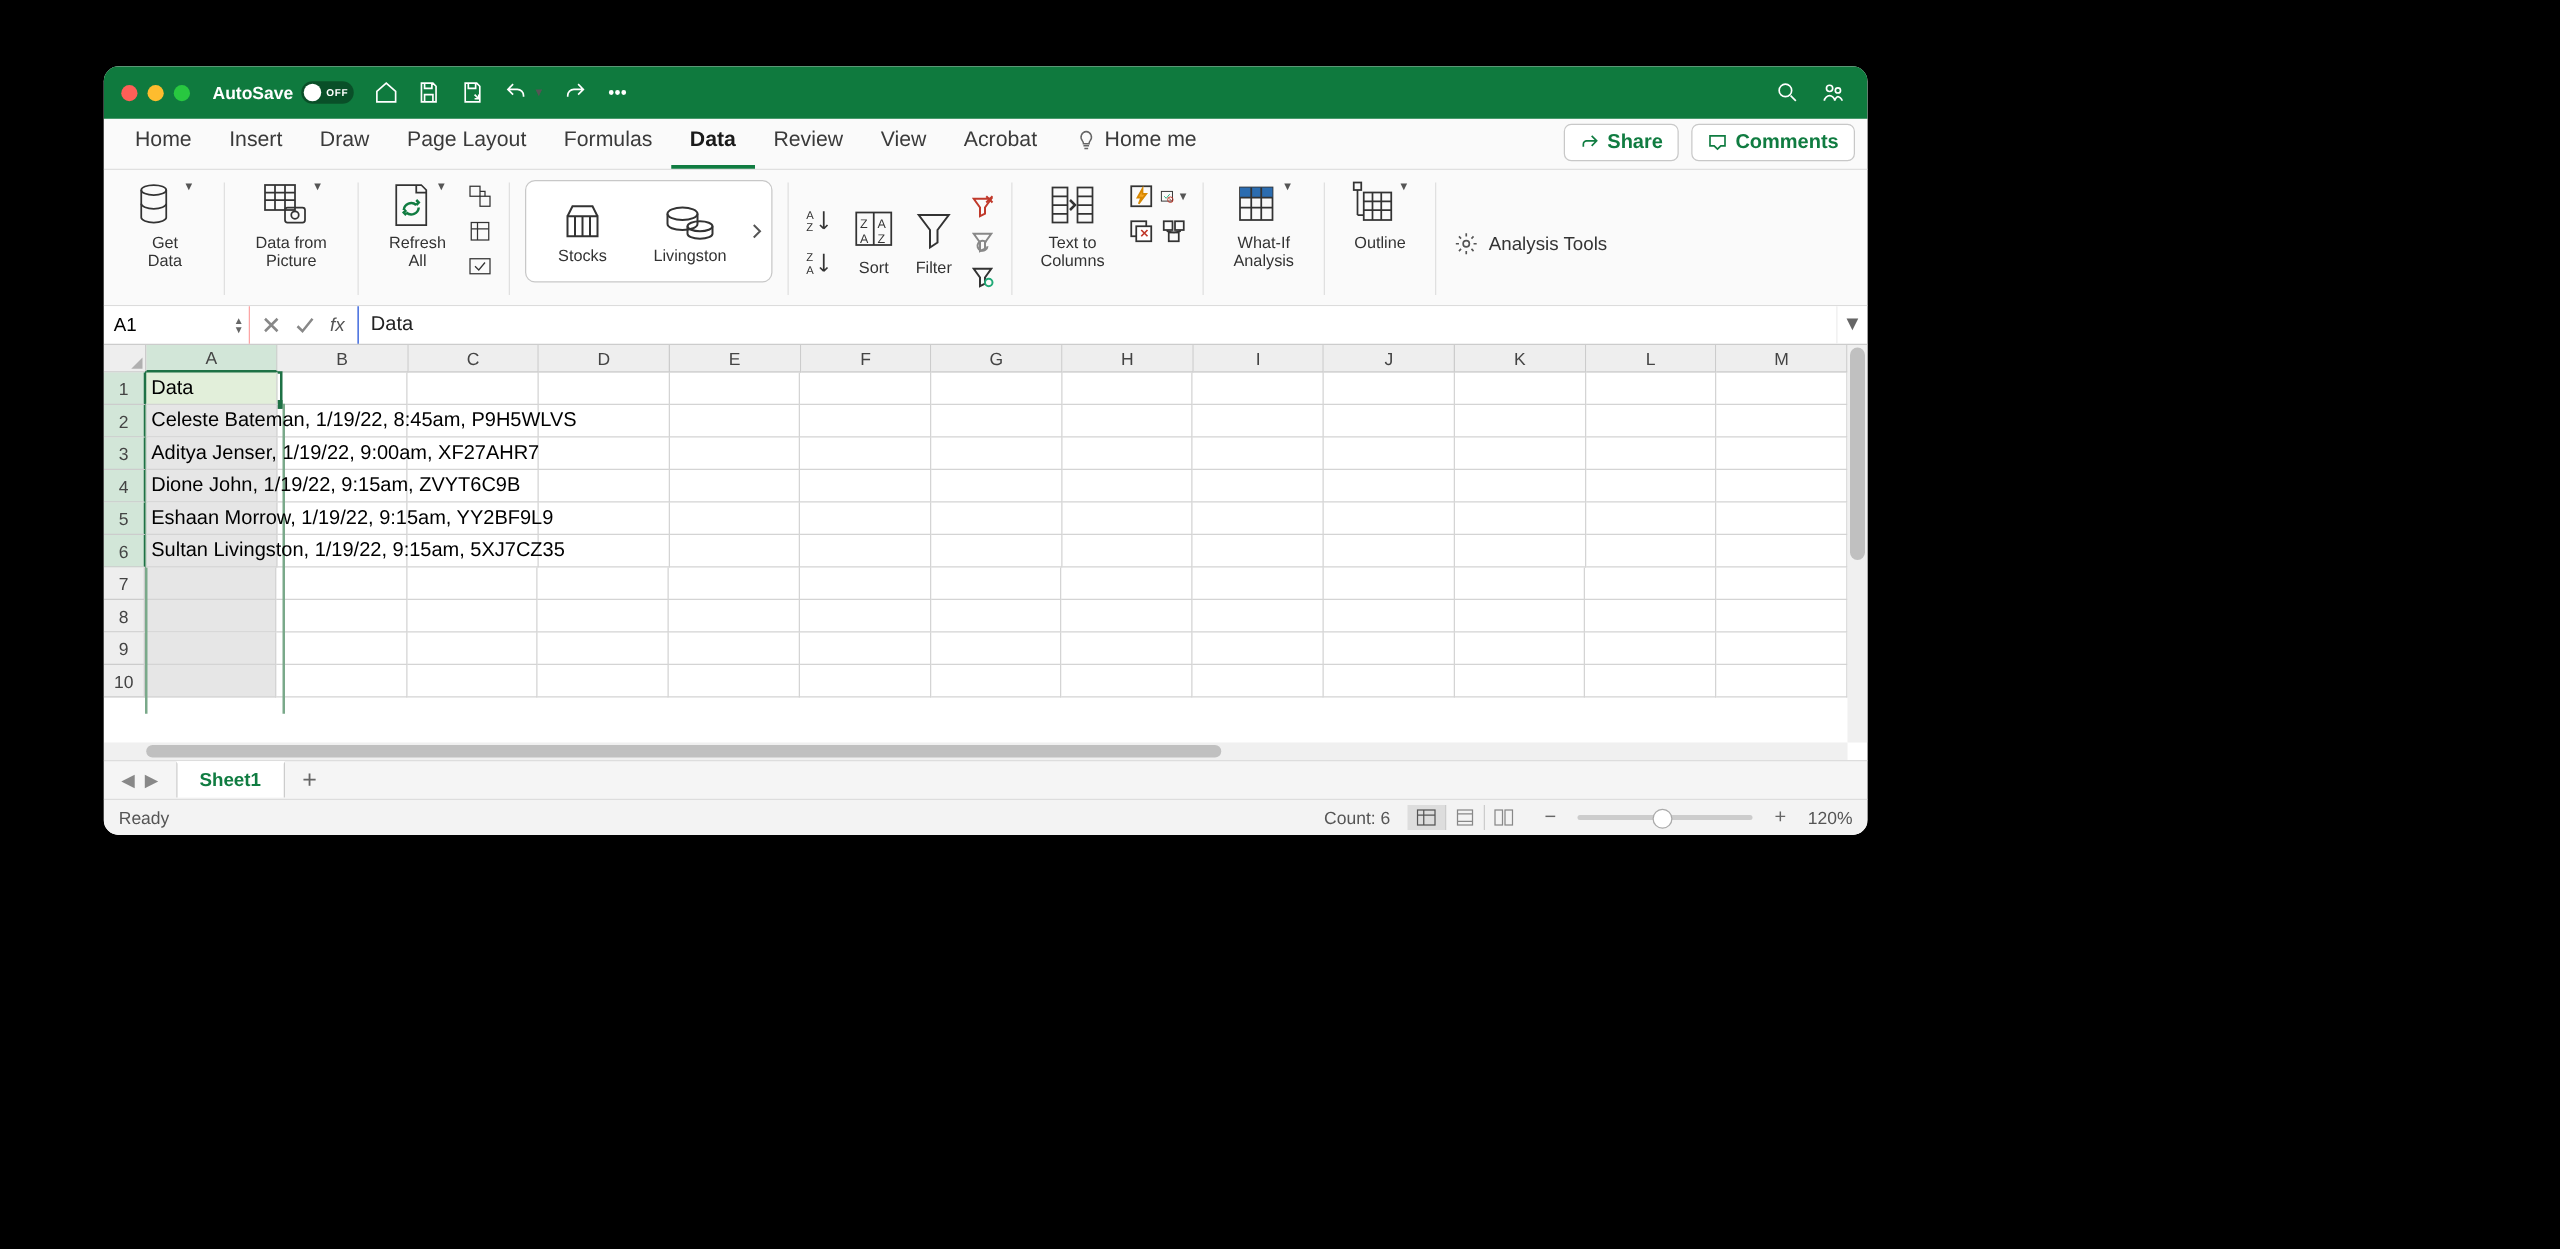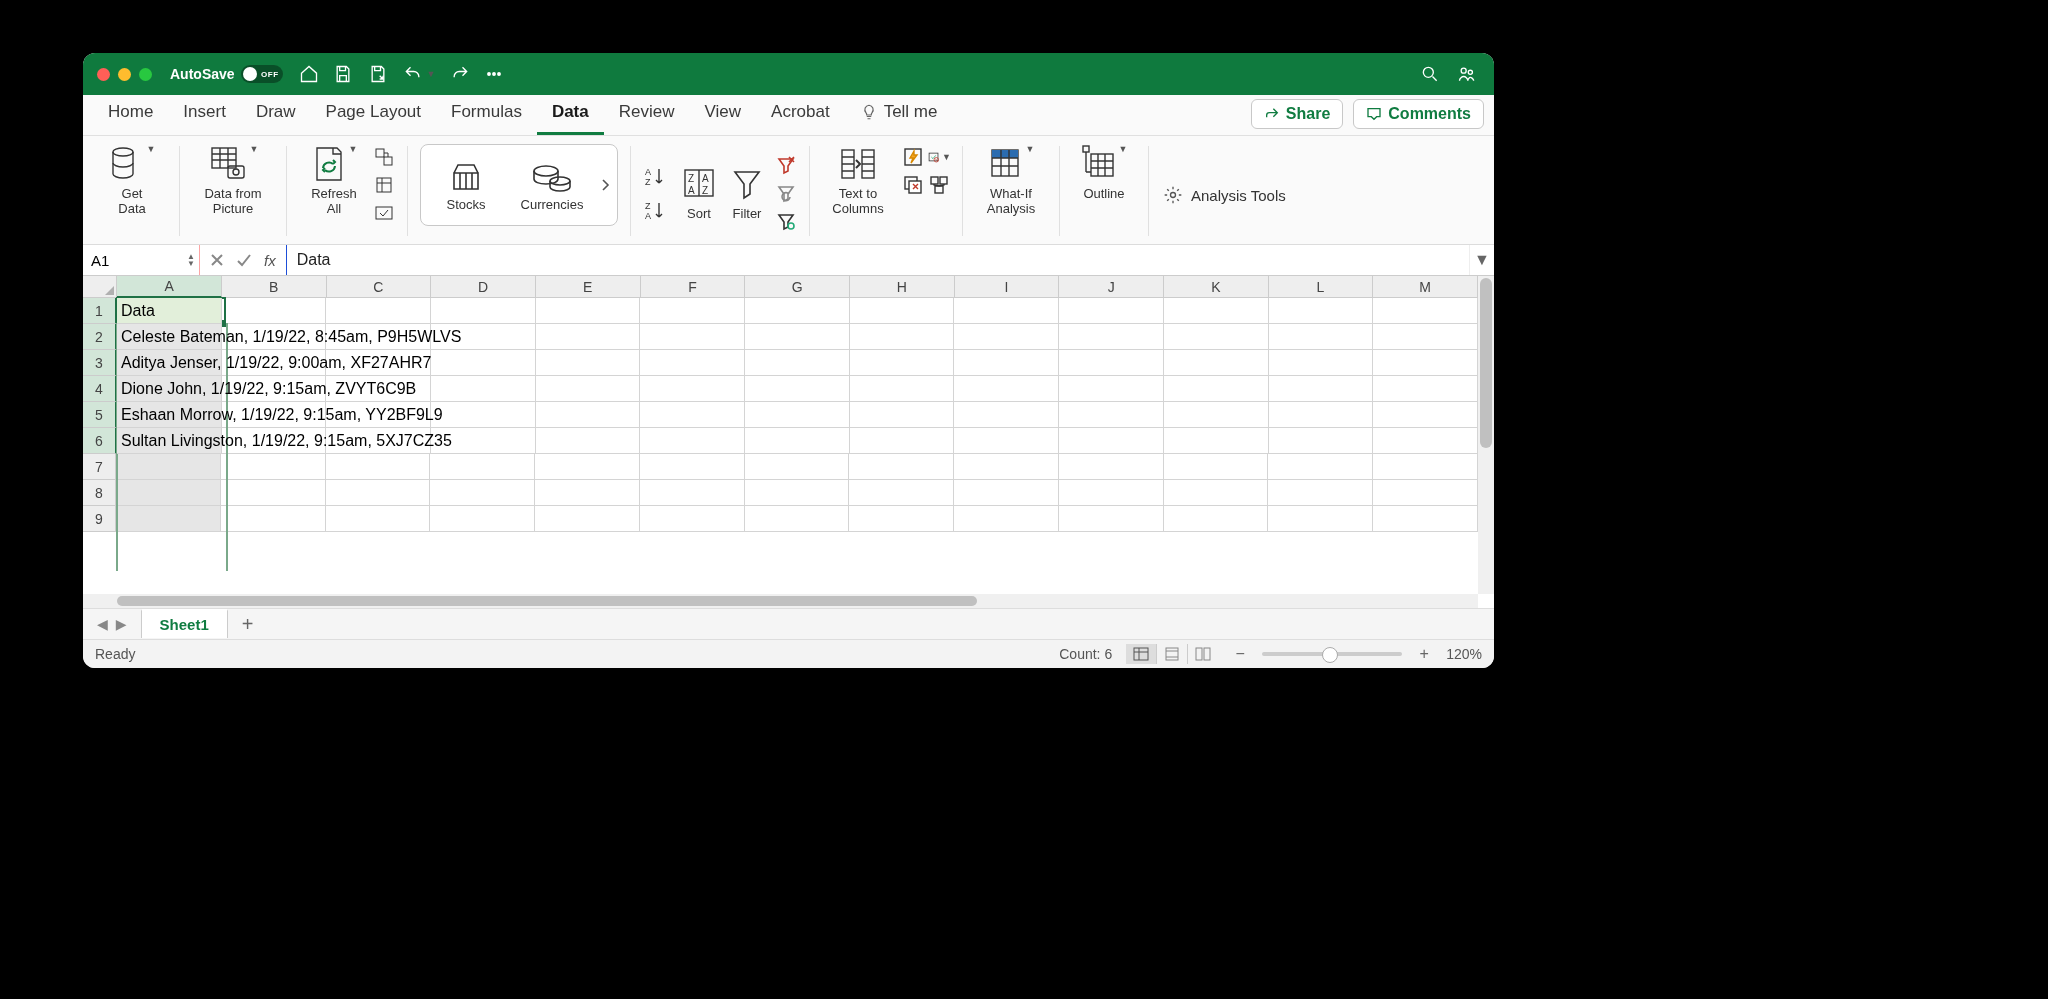--- a/index.html
+++ b/index.html
@@ -248,21 +248,21 @@
     <div class="tab">Page Layout</div>
     <div class="tab">Formulas</div>
     <div class="tab active">Data</div>
     <div class="tab">Review</div>
     <div class="tab">View</div>
     <div class="tab">Acrobat</div>
     <div class="tab tellme">
       <svg width="18" height="18" viewBox="0 0 24 24" style="stroke:#666;fill:none;stroke-width:1.6">
           <path d="M9 18h6 M10 21h4 M12 3a6 6 0 00-4 10c1 1 1 2 1 3h6c0-1 0-2 1-3a6 6 0 00-4-10z"></path>
         </svg>
-      <span>Tell me</span>
+      <span>Home me</span>
     </div>
     <div class="tab-right">
       <div class="pill">
         <svg width="16" height="16" viewBox="0 0 24 24" style="stroke:var(--excel-green);fill:none;stroke-width:2">
             <path d="M14 4l6 6-6 6M20 10H8a4 4 0 00-4 4v3"></path>
           </svg>
         <span>Share</span>
       </div>
       <div class="pill">
         <svg width="16" height="16" viewBox="0 0 24 24" style="stroke:var(--excel-green);fill:none;stroke-width:2">
@@ -354,21 +354,21 @@
           </svg>
           <span class="lbl">Stocks</span>
         </div>
         <div class="stype">
           <svg width="44" height="36" viewBox="0 0 44 36" style="stroke:#333;fill:none;stroke-width:1.6">
             <ellipse cx="16" cy="12" rx="12" ry="5"></ellipse>
               <path d="M4 12v8c0 3 5 5 12 5s12-2 12-5v-8"></path>
             <ellipse cx="30" cy="22" rx="10" ry="4"></ellipse>
               <path d="M20 22v6c0 2 4 4 10 4s10-2 10-4v-6"></path>
           </svg>
-          <span class="lbl">Currencies</span>
+          <span class="lbl">Livingston</span>
         </div>
         <div class="vchev">
           <svg width="10" height="14" viewBox="0 0 10 14" style="stroke:#555;fill:none;stroke-width:1.6">
               <path d="M3 2l5 5-5 5"></path>
             </svg>
         </div>
       </div>
     </div>
     <div class="sep"></div>
 
@@ -706,20 +706,36 @@
           <div class="cell"></div>
           <div class="cell"></div>
           <div class="cell"></div>
           <div class="cell"></div>
           <div class="cell"></div>
           <div class="cell"></div>
           <div class="cell"></div>
           <div class="cell"></div>
           <div class="cell"></div>
         </div>
+        <div class="row">
+          <div class="rowh">10</div>
+          <div class="cell colA"></div>
+          <div class="cell"></div>
+          <div class="cell"></div>
+          <div class="cell"></div>
+          <div class="cell"></div>
+          <div class="cell"></div>
+          <div class="cell"></div>
+          <div class="cell"></div>
+          <div class="cell"></div>
+          <div class="cell"></div>
+          <div class="cell"></div>
+          <div class="cell"></div>
+          <div class="cell"></div>
+        </div>
         <div class="selbox" id="selbox" style="left: 33px; top: -1px; width: 106px; height: 26px;"></div>
     <div style="position: absolute; left: 33px; top: 25px; width: 108px; height: 248px; border-left: 2px solid rgb(122, 169, 138); border-right: 2px solid rgb(122, 169, 138); pointer-events: none;"></div>
         <div class="selhandle" style="left: 136px; top: 22px;"></div>
       </div>
     <div class="vscroll">
         <div class="vthumb"></div>
       </div>
     <div class="hscroll">
         <div class="hthumb"></div>
       </div>

